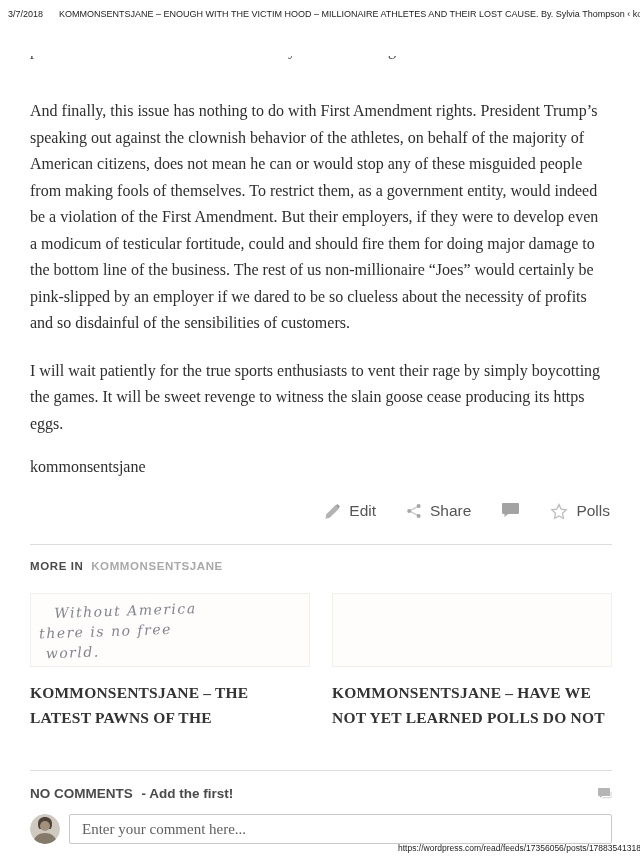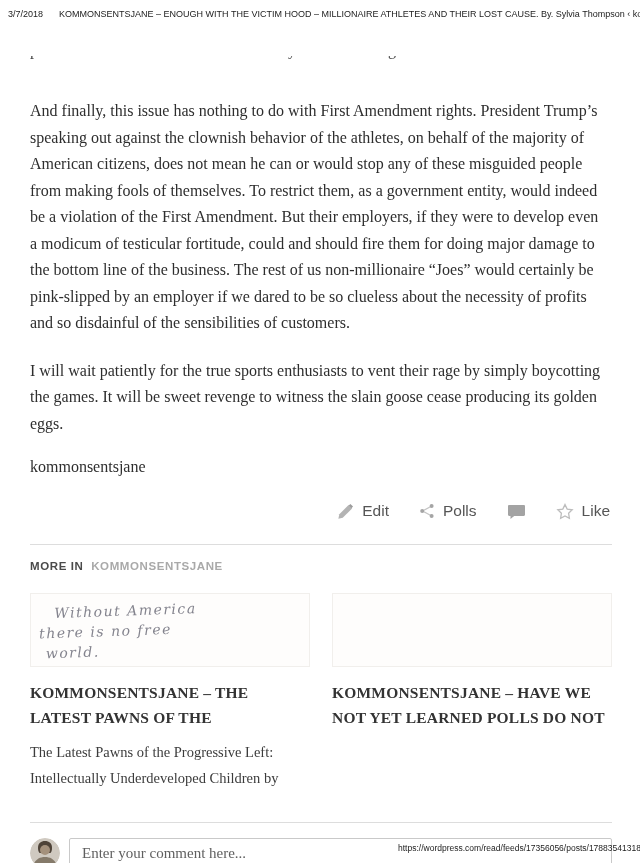--- a/index.html
+++ b/index.html
@@ -22,21 +22,21 @@
   
   .clipped-line{position:relative;height:42px;overflow:hidden;}
   .clipped-frag{position:absolute;top:-15px;font-size:16px;color:#4a4a4a;}
   .clipped-frag.f0{left:0;}
   .clipped-frag.f1{left:258;left:258px;}
   .clipped-frag.f2{left:358px;}
   .para{font-size:16px;line-height:26.5px;margin:0 8px 21px 0;}
   .signature{font-size:16px;margin:9px 0 0 0;}
   
   .action-row{
-    display:flex;justify-content:flex-end;align-items:flex-end;gap:30px;
+    display:flex;justify-content:flex-end;align-items:flex-start;gap:30px;
     margin:26px 2px 24px 0;font-family:"Liberation Sans",sans-serif;
     font-size:15.5px;color:#555;
   }
   .action-item{display:flex;align-items:center;gap:8px;cursor:pointer;}
   .divider{border-top:1px solid #ddd;height:0;margin:0 0 15px 0;}
   
   .more-in-header{
     font-family:"Liberation Sans",sans-serif;font-size:11.5px;font-weight:bold;
     letter-spacing:.6px;color:#4a4a4a;margin:2px 0 21px 0;
   }
@@ -88,21 +88,21 @@
 
   <div class="content">
 
     <div class="clipped-line">
       <span class="clipped-frag f0">p</span>
       <span class="clipped-frag f1">y</span>
       <span class="clipped-frag f2">g</span>
     </div>
 
     <p class="para">And finally, this issue has nothing to do with First Amendment rights. President Trump’s speaking out against the clownish behavior of the athletes, on behalf of the majority of American citizens, does not mean he can or would stop any of these misguided people from making fools of themselves. To restrict them, as a government entity, would indeed be a violation of the First Amendment. But their employers, if they were to develop even a modicum of testicular fortitude, could and should fire them for doing major damage to the bottom line of the business. The rest of us non-millionaire “Joes” would certainly be pink-slipped by an employer if we dared to be so clueless about the necessity of profits and so disdainful of the sensibilities of customers.</p>
-    <p class="para">I will wait patiently for the true sports enthusiasts to vent their rage by simply boycotting the games. It will be sweet revenge to witness the slain goose cease producing its golden eggs.</p>
+    <p class="para">I will wait patiently for the true sports enthusiasts to vent their rage by simply boycotting the games. It will be sweet revenge to witness the slain goose cease producing its https eggs.</p>
     <p class="signature">kommonsentsjane</p>
 
     <div class="action-row">
       <span class="action-item">
         <span class="icon">
           <svg width="17" height="17" viewBox="0 0 16 16">
               <path d="M10.9 1.8l3.3 3.3-8.8 8.8-4.1.9.9-4.2z" fill="#b3b3b3"></path>
               <path d="M12.6 0.9l2.5 2.5-1.5 1.5-2.5-2.5z" fill="#9c9c9c"></path>
             </svg>
         </span>
@@ -110,70 +110,81 @@
       </span>
       <span class="action-item">
         <span class="icon">
           <svg width="16" height="16" viewBox="0 0 16 16">
               <path d="M12.3 3.2L3.6 8l8.7 4.8" stroke="#c4c4c4" stroke-width="1.3" fill="none"></path>
               <circle cx="12.6" cy="3.1" r="2" fill="#a5a5a5"></circle>
               <circle cx="3.2" cy="8" r="2" fill="#a5a5a5"></circle>
               <circle cx="12.6" cy="12.9" r="2" fill="#a5a5a5"></circle>
             </svg>
         </span>
-        <span>Polls</span>
+        <span>Share</span>
       </span>
       <span class="action-item">
         <span class="icon">
           <svg width="19" height="16" viewBox="0 0 19 16">
               <path d="M2.2 1h14.6c.7 0 1.2.5 1.2 1.2v8.6c0 .7-.5 1.2-1.2 1.2H7.2l-3.7 3v-3H2.2c-.7 0-1.2-.5-1.2-1.2V2.2C1 1.5 1.5 1 2.2 1z" fill="#a3a3a3"></path>
             </svg>
         </span>
       </span>
       <span class="action-item">
         <span class="icon">
           <svg width="18" height="17" viewBox="0 0 18 17" fill="none">
               <path d="M9 1.6l2.2 4.5 5 .7-3.6 3.5.8 5L9 13l-4.4 2.3.8-5L1.8 6.8l5-.7z" stroke="#bdbdbd" stroke-width="1.3"></path>
             </svg>
         </span>
-        <span>Like</span>
+        <span>Polls</span>
       </span>
     </div>
 
     <div class="divider"></div>
 
     <div class="more-in-header">
       <span>MORE IN</span>
       <span class="feed">KOMMONSENTSJANE</span>
     </div>
 
     <div class="cards">
       <div class="card">
         <div class="card-thumb">
           <div class="handwriting">
             <span class="hl1">Without America</span>
             <span class="hl2">there is no free</span>
             <span class="hl3">world.</span>
           </div>
         </div>
         <div class="card-title">KOMMONSENTSJANE – THE LATEST PAWNS OF THE PROGRESSIVE LEFT</div>
-        <div class="card-excerpt">The Latest Pawns of the Progressive Left: Intellectually Underdeveloped Children by</div>
       </div>
       <div class="card">
         <div class="card-thumb">
           <div class="handwriting">
             <span class="hl1"></span>
           </div>
         </div>
         <div class="card-title">KOMMONSENTSJANE – HAVE WE NOT YET LEARNED POLLS DO NOT EXPR</div>
       </div>
     </div>
 
     <div class="divider"></div>
 
+    <div class="comments-header">
+      <span>
+        <span class="bold">NO COMMENTS</span>
+        <span class="suffix">- Add the first!</span>
+      </span>
+      <span class="icon">
+        <svg width="15" height="13" viewBox="0 0 15 13">
+            <path d="M1.8 1h10.4c.5 0 .8.3.8.8v6.4c0 .5-.3.8-.8.8H5.4L2.8 11V9H1.8c-.5 0-.8-.3-.8-.8V1.8c0-.5.3-.8.8-.8z" fill="#b5b5b5"></path>
+            <path d="M5 10.8h8.3c.4 0 .7-.3.7-.7V4.6" stroke="#cfcfcf" stroke-width="1" fill="none"></path>
+          </svg>
+      </span>
+    </div>
 
     <div class="comment-row">
       <span class="avatar">
         <svg width="30" height="30" viewBox="0 0 30 30">
             <circle cx="15" cy="15" r="15" fill="#cfc9c0"></circle>
             <path d="M8 10c0-5 3-7 7-7s7 2 7 7c0 2-.5 4-1.5 5h-11C8.5 14 8 12 8 10z" fill="#4e4338"></path>
             <circle cx="15" cy="12" r="5" fill="#a4917c"></circle>
             <path d="M3.5 27.5c1.2-5.5 5.5-8.5 11.5-8.5s10.3 3 11.5 8.5a15 15 0 01-23 0z" fill="#857a6a"></path>
           </svg>
       </span>

